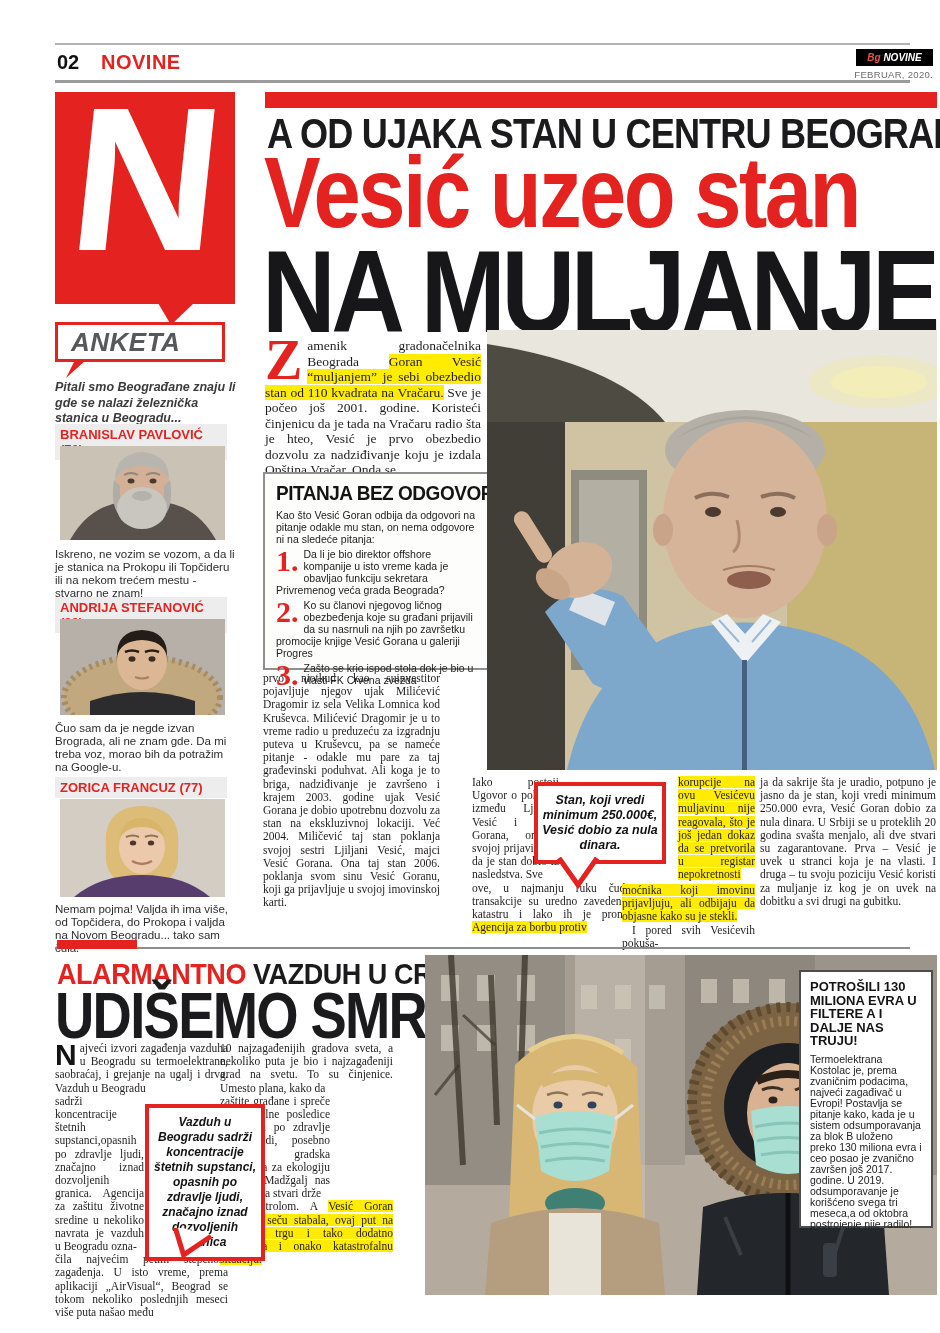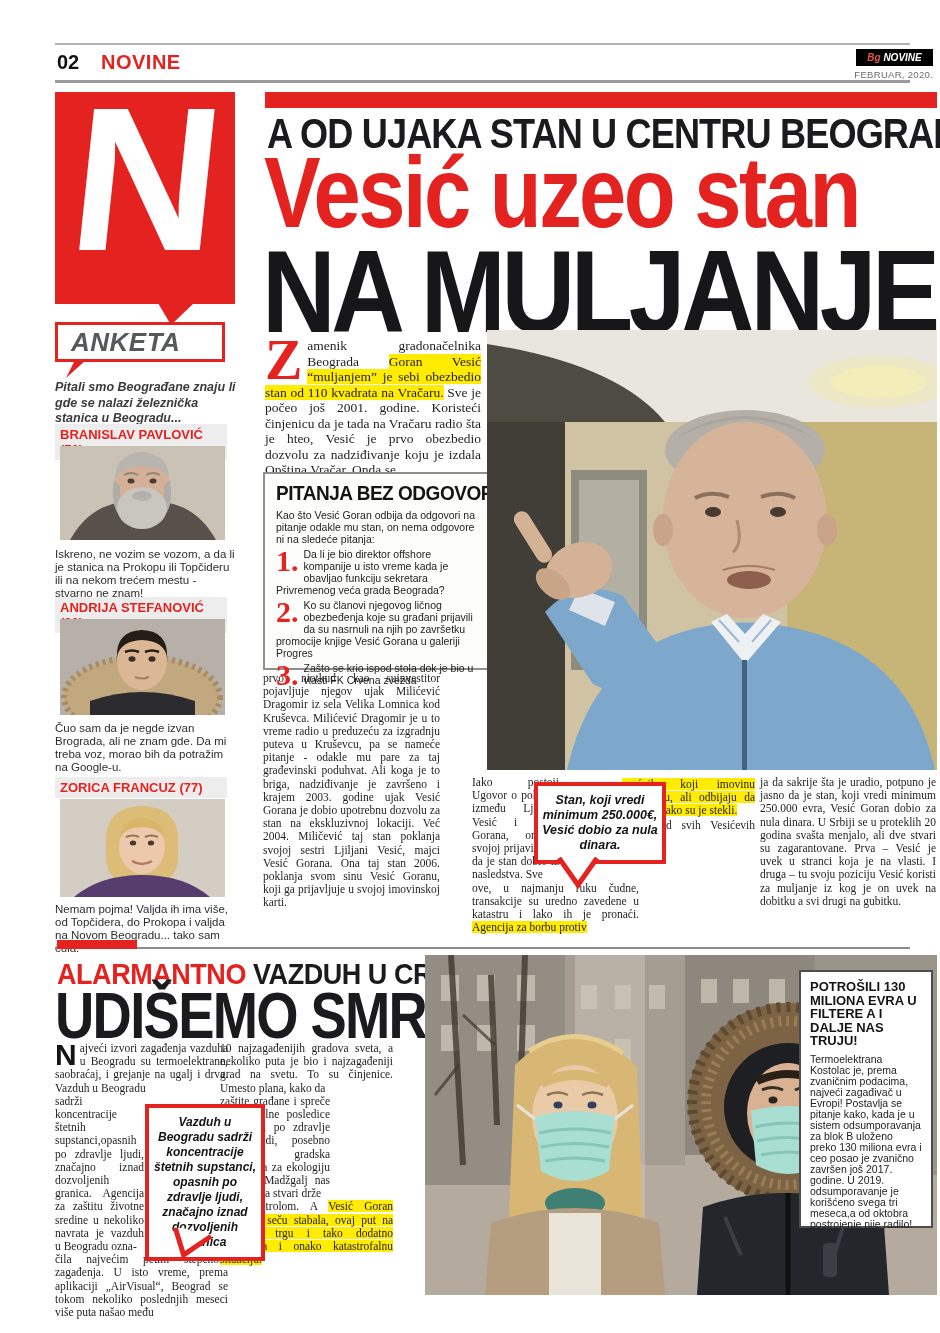--- a/index.html
+++ b/index.html
@@ -216,20 +216,21 @@
     <div class="col2-narrow">Iako postoji Ugovor o poklonu između Ljiljane Vesić i Vesić Gorana, on u svojoj prijavi tvrdi da je stan dobio iz nasledstva. Sve</div>
     <div><span>ove, u najmanju ruku čudne, transakcije su uredno zavedene u katastru i lako ih je pronaći. </span><span class="hl">Agencija za borbu protiv</span></div>
   </div>
 
   <div class="abs pq pq1 sans"><span>Stan, koji vredi minimum 250.000€, Vesić dobio za nula dinara.</span></div>
   <svg class="abs tail" style="left:556px; top:857px;" width="44" height="32">
       <path d="M3,1 L22,28 L41,1" fill="#ffffff" stroke="#e42320" stroke-width="5"></path>
     </svg>
 
   <div class="abs col3 bodycol serif just">
+    <div class="col3-narrow"><span class="hl">korupcije na ovu Vesićevu muljavinu nije reagovala, što je još jedan dokaz da se pretvorila u registar nepokretnosti</span></div>
     <div class="col3-mid"><span class="hl">moćnika koji imovinu prijavljuju, ali odbijaju da objasne kako su je stekli.</span></div>
     <div class="col3-last">I pored svih Vesićevih pokuša-</div>
   </div>
 
   <div class="abs col4 bodycol serif just">ja da sakrije šta je uradio, potpuno je jasno da je stan, koji vredi minimum 250.000 evra, Vesić Goran dobio za nula dinara. U Srbiji se u proteklih 20 godina svašta menjalo, ali dve stvari su zagarantovane. Prva – Vesić je uvek u stranci koja je na vlasti. I druga – tu svoju poziciju Vesić koristi za muljanje iz kog je on uvek na dobitku a svi drugi na gubitku.</div>
 
   <div class="abs rule3"></div>
   <div class="abs redbar2"></div>
 
   <div class="abs bkicker">

